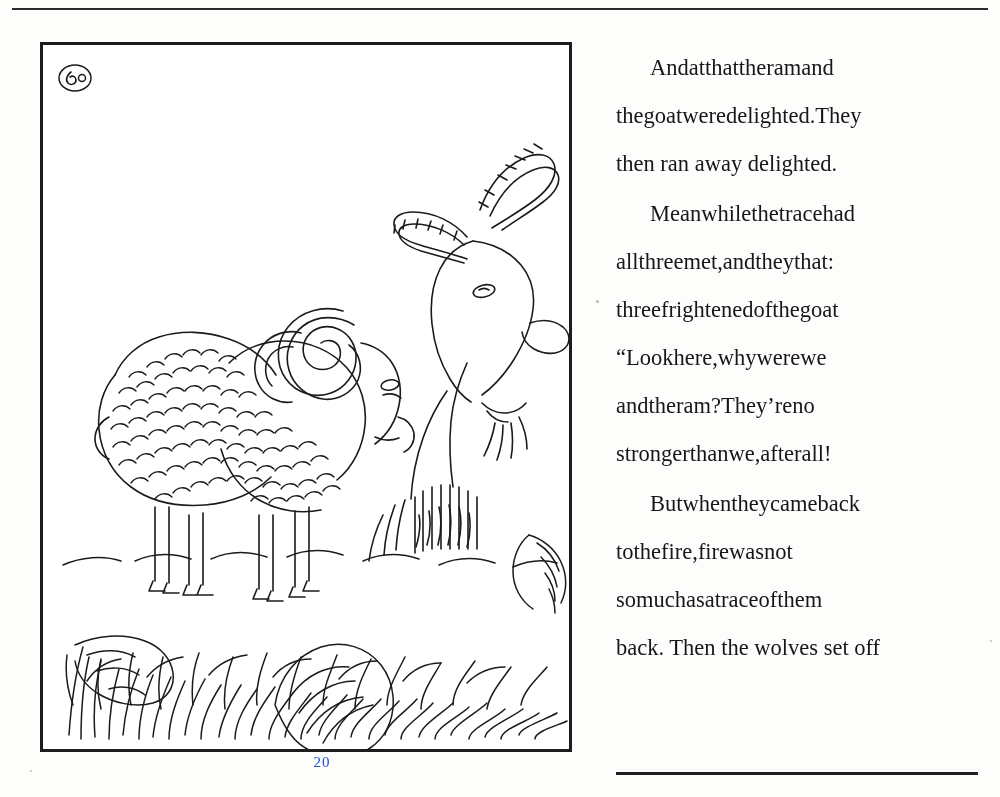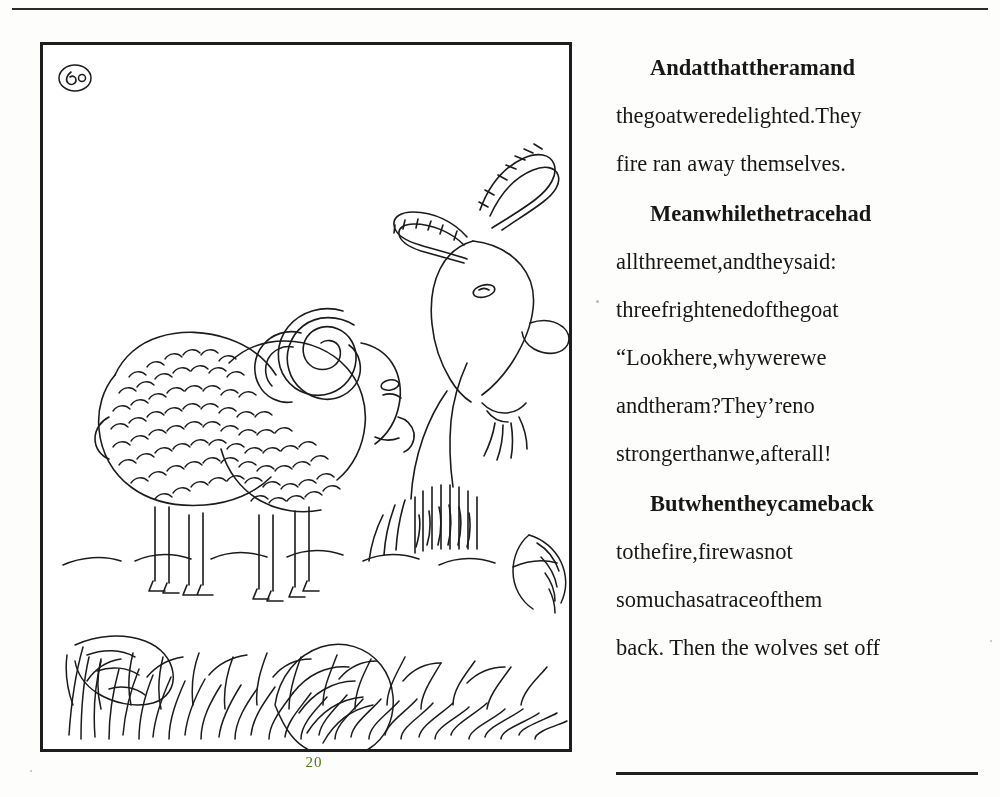--- a/index.html
+++ b/index.html
@@ -55,27 +55,27 @@
   }
 
   .plate-svg {
     position: absolute;
     left: 0;
     top: 0;
   }
 
   .page-number {
     position: absolute;
-    left: 8px;
+    left: 16px;
     top: 712px;
     width: 532px;
     text-align: center;
     font-size: 15px;
     letter-spacing: 1px;
-    color: #4d7c0f;
+    color: #1d4ed8;
     font-family: "Liberation Serif", serif;
   }
 
   
   .text-col {
     position: absolute;
     left: 616px;
     top: 44px;
     width: 364px;
   }
@@ -101,21 +101,20 @@
     justify-content: space-between;
   }
   .line.last {
     justify-content: flex-start;
   }
   .line > i {
     font-style: normal;
   }
   .line.indent-first {
     padding-left: 34px;
-    font-weight: bold;
   }
 
   .bottom-rule {
     position: absolute;
     left: 616px;
     top: 772px;
     width: 362px;
     height: 3px;
     background: #1f1f1f;
   }
@@ -310,31 +309,31 @@
   <div class="text-col">
 
     <p class="para">
       <span class="line indent-first">
         
       <i>And</i><i>at</i><i>that</i><i>the</i><i>ram</i><i>and</i></span>
       <span class="line">
         
       <i>the</i><i>goat</i><i>were</i><i>delighted.</i><i>They</i></span>
       <span class="line last">
-        <i>fire ran away themselves.</i>
+        <i>then ran away delighted.</i>
       </span>
     </p>
 
     <p class="para">
       <span class="line indent-first">
         
       <i>Meanwhile</i><i>the</i><i>trace</i><i>had</i></span>
       <span class="line">
         
-      <i>all</i><i>three</i><i>met,</i><i>and</i><i>they</i><i>said:</i></span>
+      <i>all</i><i>three</i><i>met,</i><i>and</i><i>they</i><i>that:</i></span>
       <span class="line">
         
       <i>three</i><i>frightened</i><i>of</i><i>the</i><i>goat</i></span>
       <span class="line">
         
       <i>“Look</i><i>here,</i><i>why</i><i>were</i><i>we</i></span>
       <span class="line">
         
       <i>and</i><i>the</i><i>ram?</i><i>They’re</i><i>no</i></span>
       <span class="line">

